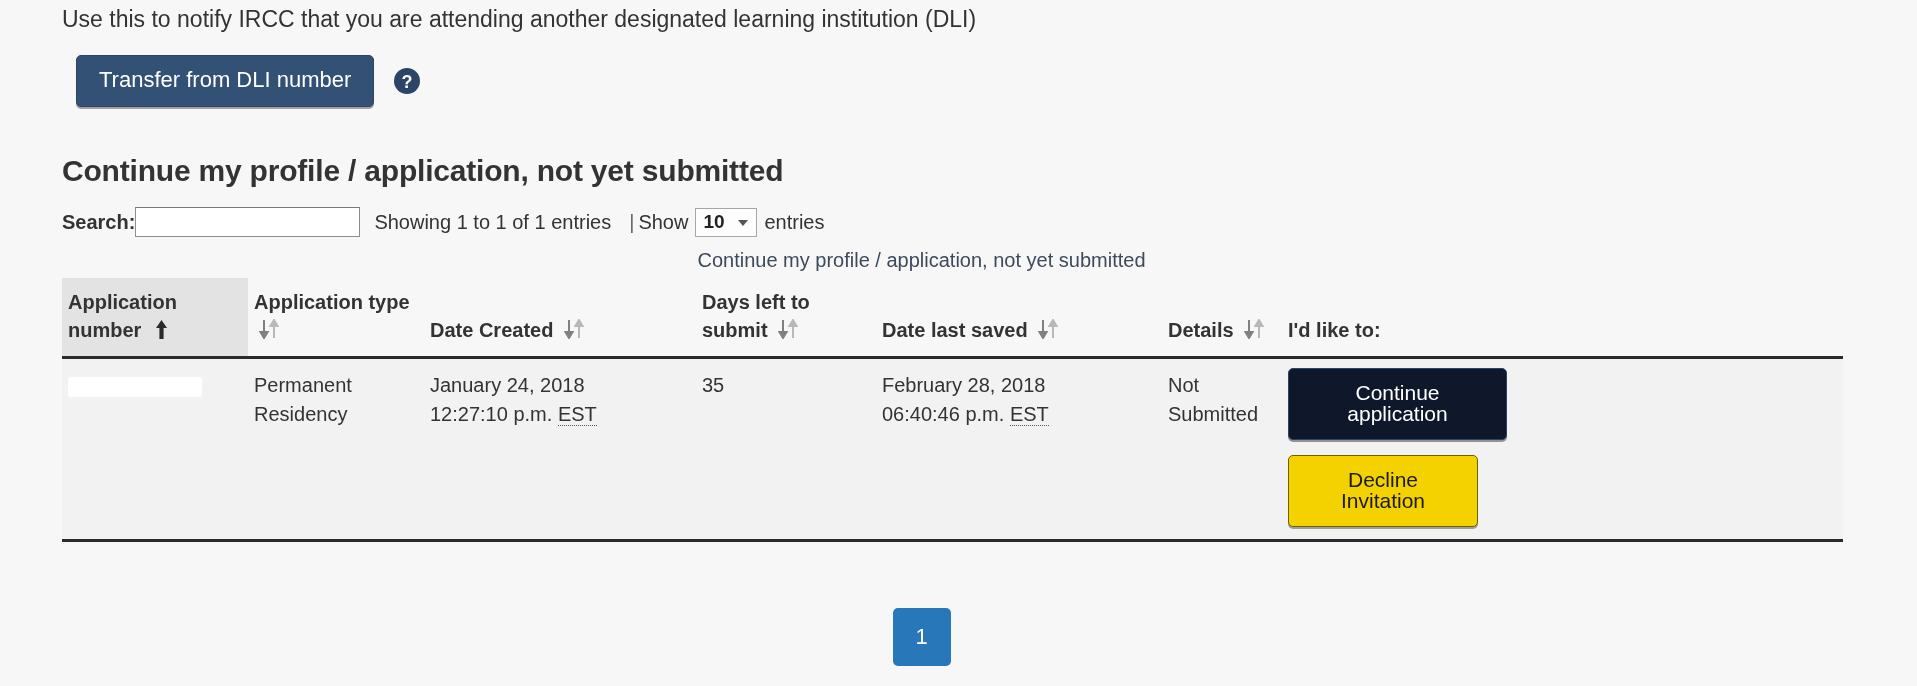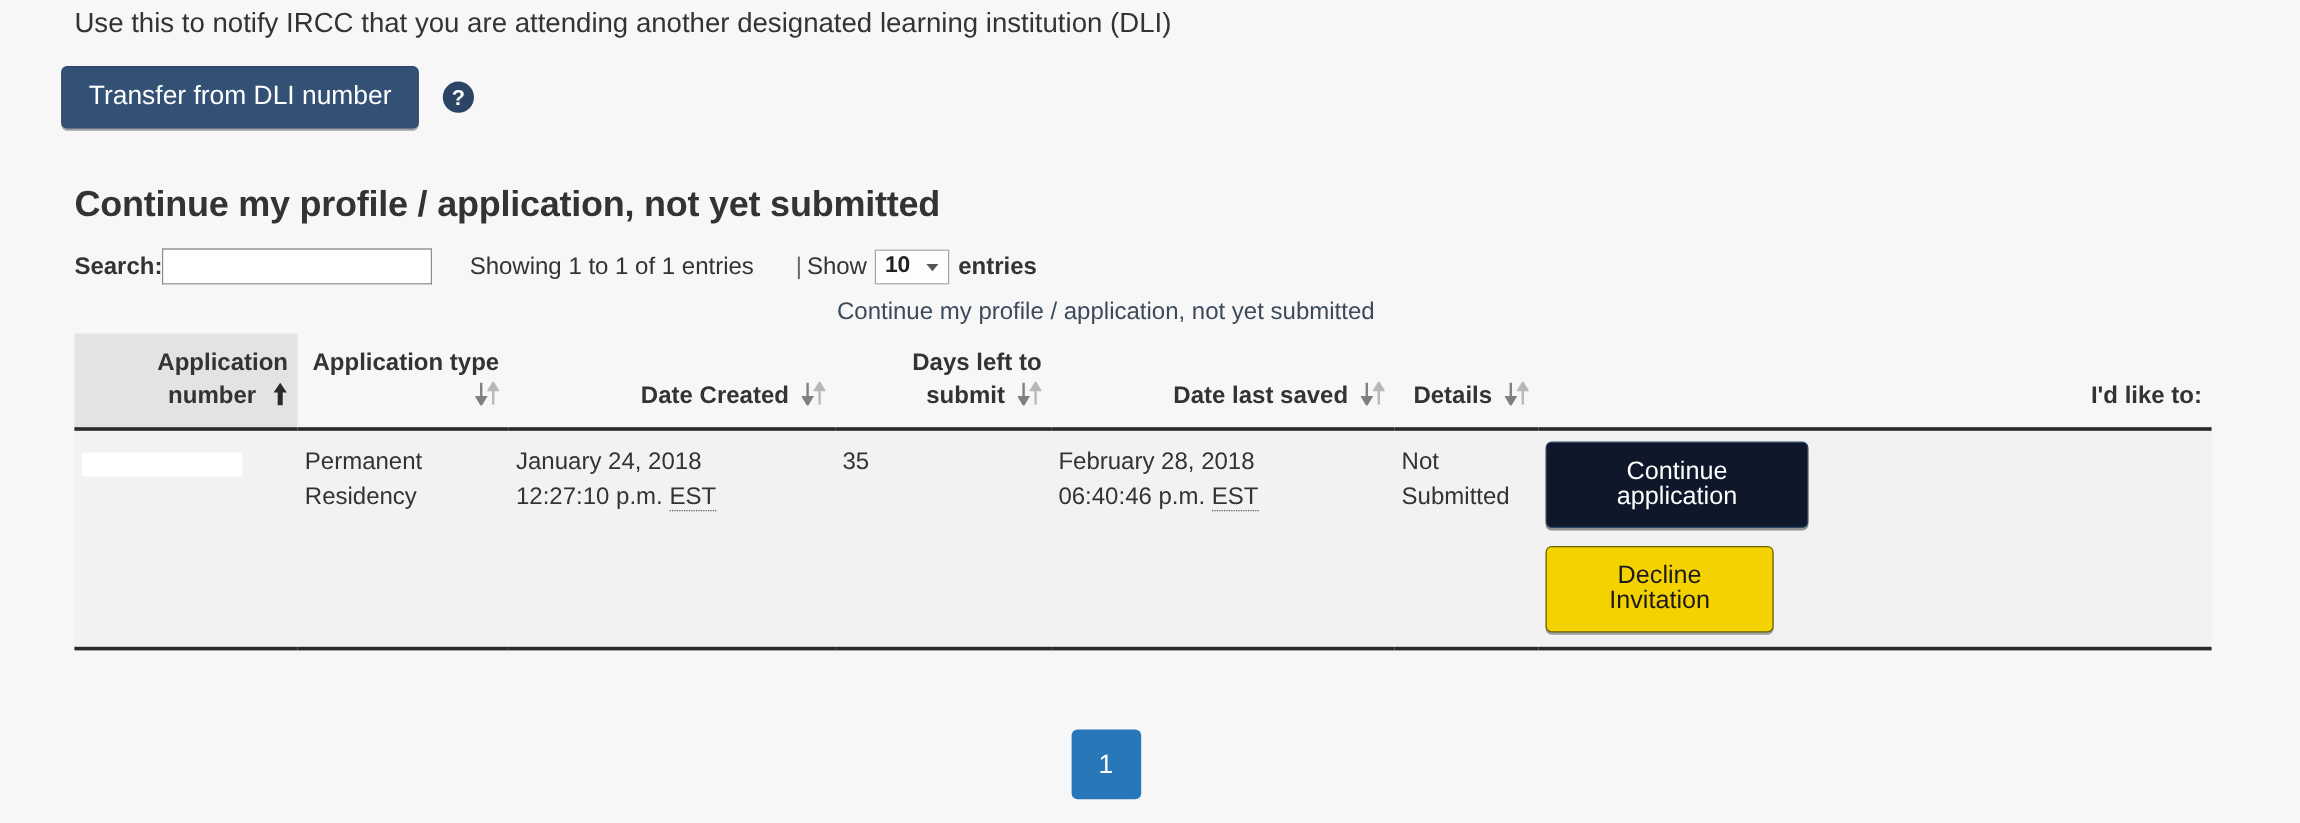--- a/index.html
+++ b/index.html
@@ -30,21 +30,21 @@
     left: 62px;
     top: 5px;
     font-size: 23px;
     line-height: 28px;
     color: #333;
     white-space: nowrap;
   }
 
   .dli-row {
     position: absolute;
-    left: 51px;
+    left: 76px;
     top: 55px;
     display: flex;
     align-items: center;
   }
   .btn-dli {
     display: inline-block;
     background: #335075;
     color: #ffffff;
     font-size: 22px;
     line-height: 1;
@@ -101,21 +101,21 @@
     box-sizing: border-box;
     border: 1px solid #8d8d8d;
     border-top-color: #7a7a7a;
     background: #ffffff;
     font-size: 18px;
     font-family: "Liberation Sans", sans-serif;
     padding: 2px 6px;
     outline: none;
   }
   .info-text {
-    margin-left: 31px;
+    margin-left: 14px;
     font-size: 20px;
     color: #333;
   }
   .sep {
     color: #666;
     padding: 0 4px;
   }
   .show-label {
     font-weight: normal;
     font-size: 20px;
@@ -145,21 +145,21 @@
     position: absolute;
     right: 8px;
     top: 11px;
     width: 0; height: 0;
     border-left: 5px solid transparent;
     border-right: 5px solid transparent;
     border-top: 6px solid #555;
   }
   .entries-label {
     font-size: 20px;
-    font-weight: bold;
+    font-weight: normal;
     color: #333;
   }
 
   
   .table-caption {
     position: absolute;
     left: 0;
     top: 249px;
     width: 1843px;
     text-align: center;
@@ -169,21 +169,21 @@
 
   .data-table {
     position: absolute;
     left: 62px;
     top: 278px;
     width: 1781px;
     border-collapse: collapse;
     table-layout: fixed;
   }
   .data-table th {
-    text-align: right;
+    text-align: left;
     vertical-align: bottom;
     font-size: 20px;
     font-weight: bold;
     color: #333;
     padding: 10px 8px 12px 6px;
     border-bottom: 3px solid #2a2a2a;
     background: transparent;
     cursor: pointer;
     line-height: 28px;
   }

